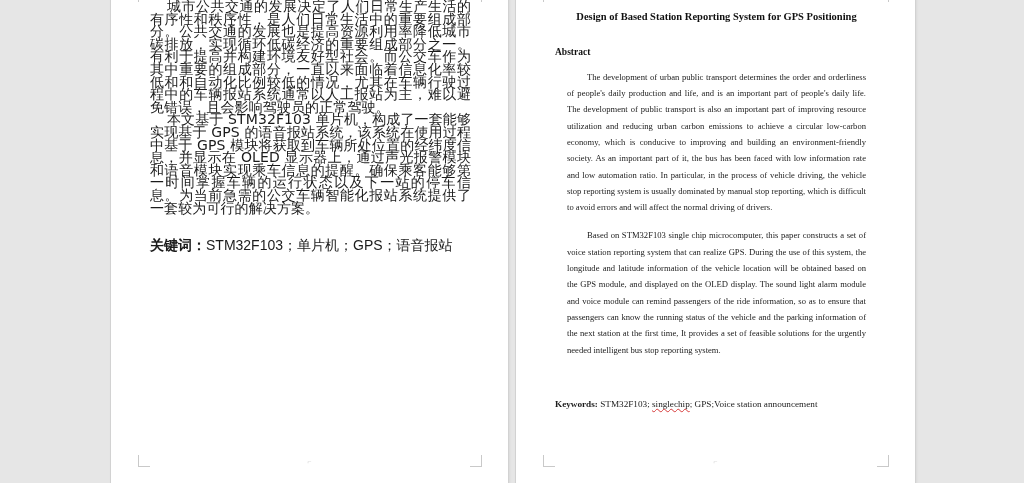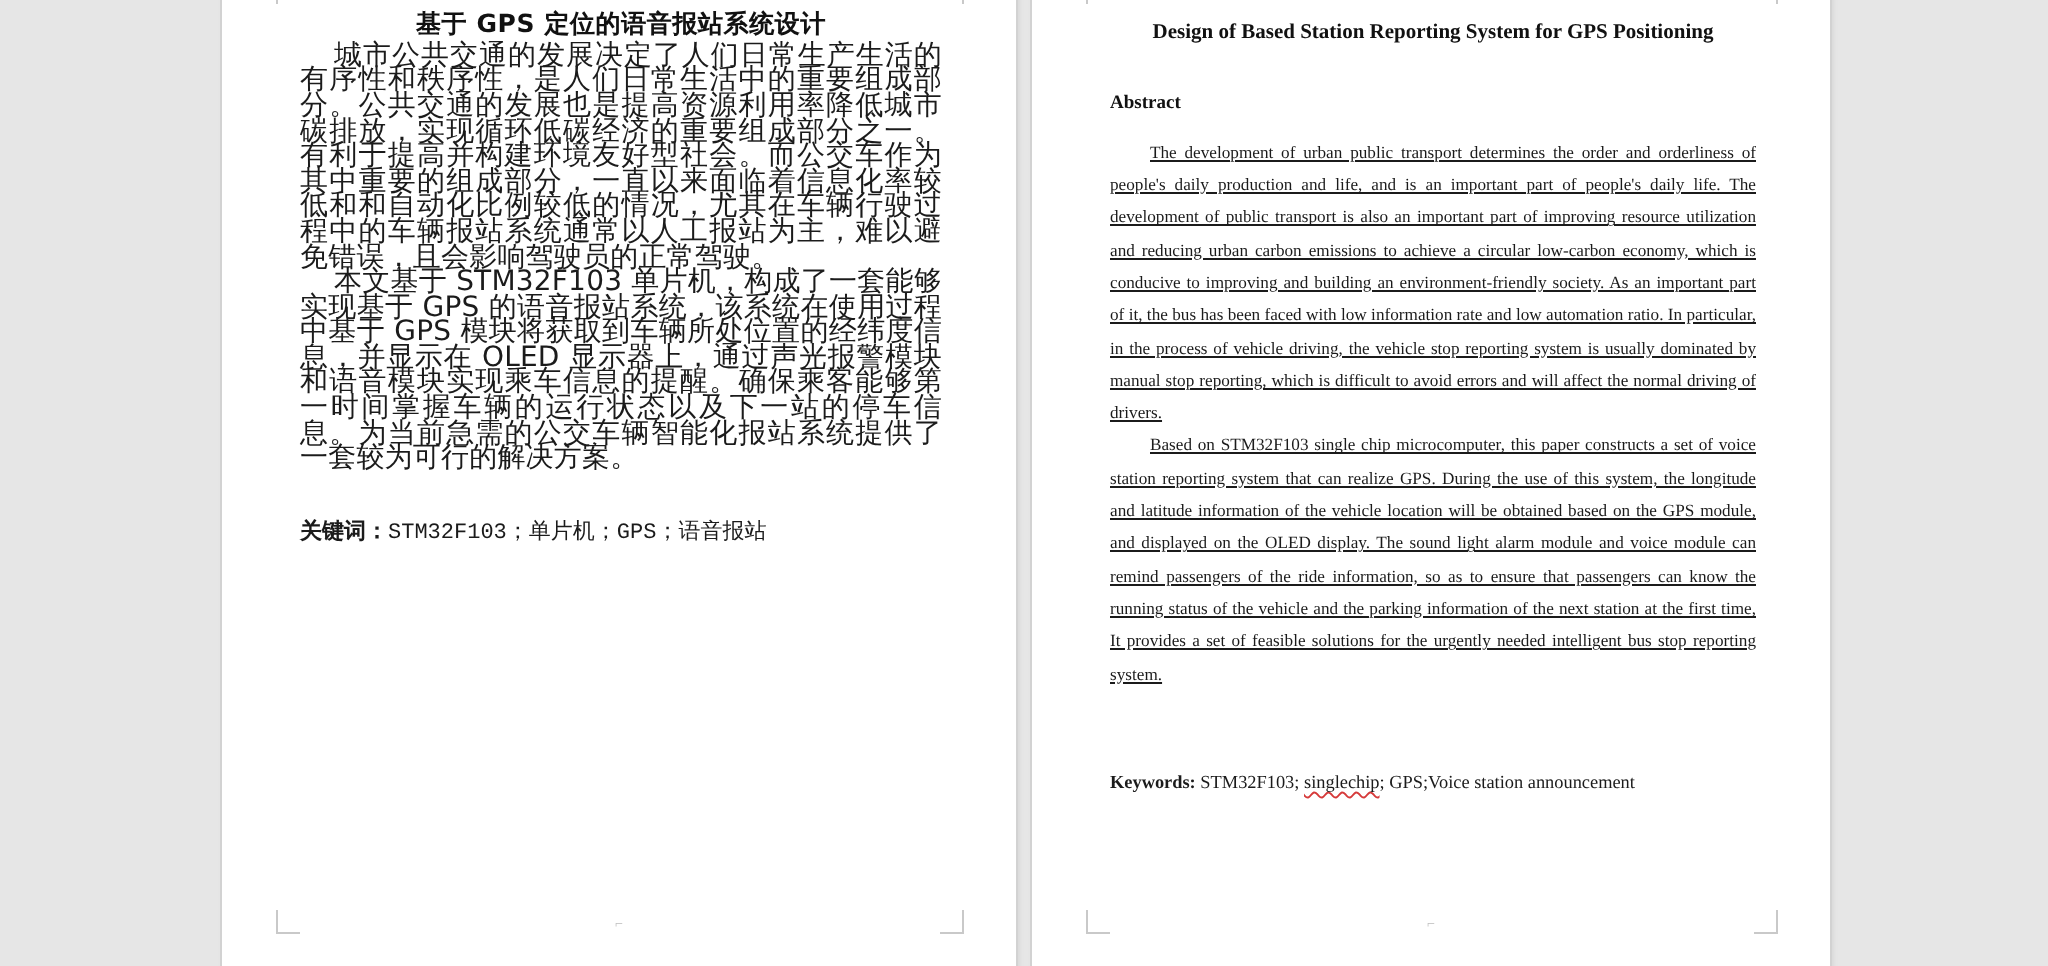--- a/index.html
+++ b/index.html
@@ -93,22 +93,22 @@
     font-size: 14px;
     line-height: 12.6px;
     color: #1b1b1b;
     text-align: justify;
     text-justify: inter-ideograph;
     text-indent: 17px;
     margin: 0;
     letter-spacing: 0.1px;
   }
   .cn-keywords {
-    font-family: Liberation Mono, monospace;
-    font-size: 11px;
+    font-family: Liberation Sans, sans-serif;
+    font-size: 14px;
     line-height: 12.6px;
     color: #1b1b1b;
     margin: 25px 0 0 0;
   }
   .cn-keywords b {
     font-weight: bold;
   }
 
   
   .en-title {
@@ -128,22 +128,21 @@
     color: #111;
     margin: 22px 0 11px 0;
   }
   .en-p {
     font-family: "Liberation Serif", "DejaVu Serif", serif;
     font-size: 8.6px;
     line-height: 16.3px;
     color: #1b1b1b;
     text-align: justify;
     text-indent: 20px;
-    margin: 0;
-    text-decoration: underline;
+    margin: 12px;
   }
   .en-keywords {
     font-family: "Liberation Serif", "DejaVu Serif", serif;
     font-size: 9.2px;
     line-height: 16px;
     color: #1b1b1b;
     margin: 38px 0 0 0;
   }
   .en-keywords .kw-label { font-weight: bold; }
   .spell-error {
@@ -157,21 +156,20 @@
 <div id="viewer">
 
   <div class="page" id="page-left">
     <div class="crop tl"></div>
     <div class="crop tr"></div>
     <div class="crop bl"></div>
     <div class="crop br"></div>
     <div class="footer-mark">⌐</div>
 
     <div class="body-area">
-      <h1 class="cn-title">基于 GPS 定位的语音报站系统设计</h1>
       <p class="cn-p">城市公共交通的发展决定了人们日常生产生活的有序性和秩序性，是人们日常生活中的重要组成部分。公共交通的发展也是提高资源利用率降低城市碳排放，实现循环低碳经济的重要组成部分之一。有利于提高并构建环境友好型社会。而公交车作为其中重要的组成部分，一直以来面临着信息化率较低和和自动化比例较低的情况，尤其在车辆行驶过程中的车辆报站系统通常以人工报站为主，难以避免错误，且会影响驾驶员的正常驾驶。</p>
       <p class="cn-p">本文基于 STM32F103 单片机，构成了一套能够实现基于 GPS 的语音报站系统，该系统在使用过程中基于 GPS 模块将获取到车辆所处位置的经纬度信息，并显示在 OLED 显示器上，通过声光报警模块和语音模块实现乘车信息的提醒。确保乘客能够第一时间掌握车辆的运行状态以及下一站的停车信息。为当前急需的公交车辆智能化报站系统提供了一套较为可行的解决方案。</p>
       <p class="cn-keywords">
         <b>关键词：</b><span>STM32F103；单片机；GPS；语音报站</span>
       </p>
     </div>
   </div>
 
   <div class="page" id="page-right">
     <div class="crop tl"></div>

